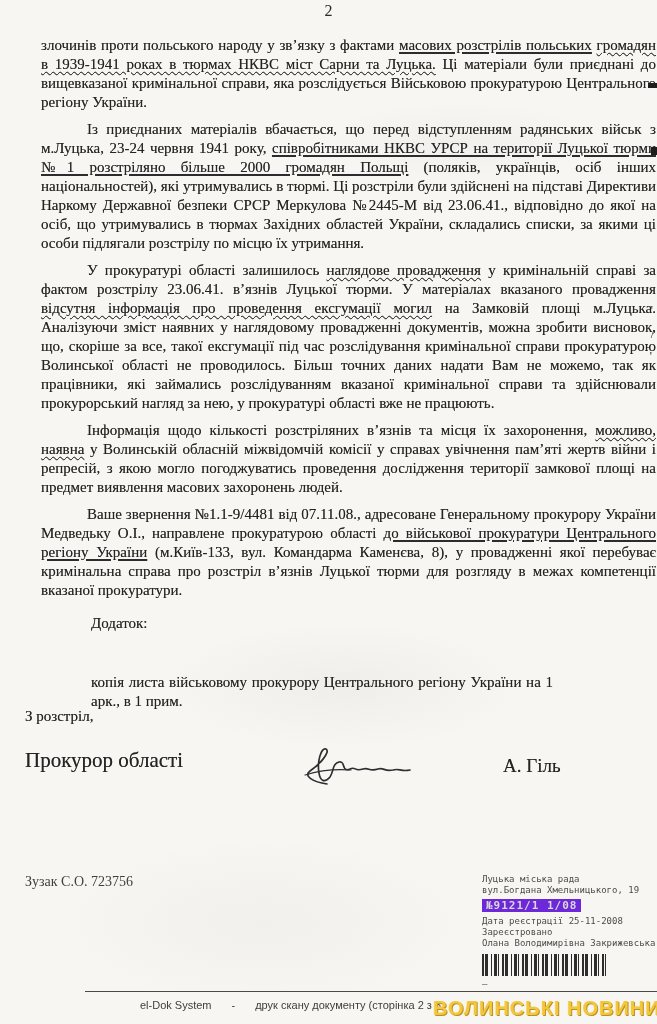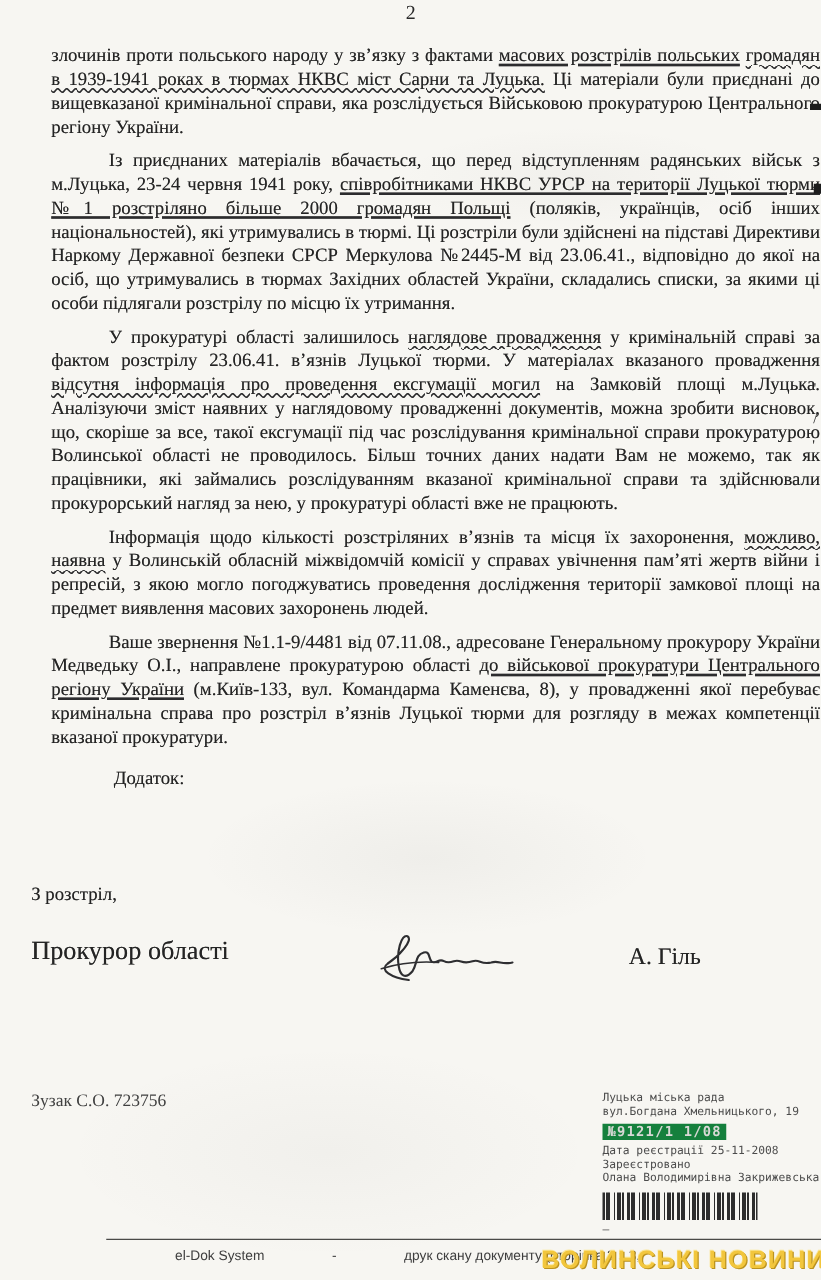--- a/index.html
+++ b/index.html
@@ -50,36 +50,36 @@
   .signature{position:absolute;top:34px;left:268px;}
   .signer-name{position:absolute;top:47px;left:478px;font-size:19px;text-shadow:0 0 0.4px rgba(20,20,20,0.5);}
   .executor{position:absolute;top:874px;left:25px;font-size:14px;color:#404040;}
   .stamp{
     position:absolute;top:874px;left:482px;width:172px;
     font-family:"DejaVu Sans Mono",monospace;
     font-size:9px;line-height:11px;color:#4c4c4c;white-space:nowrap;
   }
   .reg-badge{
     display:inline-block;margin:3px 0 4px 0;padding:1px 4px;
-    background:#15803d;color:#d9d9d6;
+    background:#6d28d9;color:#d9d9d6;
     font-size:11px;font-weight:bold;letter-spacing:1px;
   }
   .barcode{
     width:124px;height:22px;margin-top:5px;
     background:repeating-linear-gradient(90deg,
       #2d2d2d 0 2px, transparent 2px 3px,
       #2d2d2d 3px 6px, transparent 6px 9px,
       #2d2d2d 9px 10px, transparent 10px 12px,
       #2d2d2d 12px 15px, transparent 15px 16px,
       #2d2d2d 16px 17px, transparent 17px 20px);
   }
   .barcode-dash{margin-top:3px;color:#555;font-size:9px;letter-spacing:2px;}
   .footer-rule{position:absolute;top:991px;left:85px;right:0;border-top:1.6px solid #4a4a48;}
   .footer{
-    position:absolute;top:999px;left:140px;display:flex;gap:54px;
+    position:absolute;top:999px;left:140px;display:flex;gap:20px;
     font-family:"Liberation Sans",sans-serif;font-size:11px;color:#3e3e3e;
   }
   .watermark{
     position:absolute;top:997px;left:433px;
     font-family:"Liberation Sans",sans-serif;font-weight:bold;font-size:20px;
     letter-spacing:1px;color:#f2c63d;white-space:nowrap;
     text-shadow:1px 1px 0 #bb921f, -0.5px -0.5px 0 #fbe79a;
   }
   .artifact{position:absolute;color:#242424;font-size:12px;}
   .artifact.block{background:#1d1d1d;}
@@ -93,20 +93,21 @@
 
   <div id="paragraphs">
 
   <p class="para"><span>злочинів проти польського народу у зв’язку з фактами </span><span class="u-solid">масових розстрілів польських</span><span> </span><span class="u-wavy">громадян в 1939-1941 роках в тюрмах НКВС міст Сарни та Луцька.</span><span> Ці матеріали були приєднані до вищевказаної кримінальної справи, яка розслідується Військовою прокуратурою Центрального регіону України.</span></p>
       <p class="para indent"><span>Із приєднаних матеріалів вбачається, що перед відступленням радянських військ з м.Луцька, 23-24 червня 1941 року, </span><span class="u-solid">співробітниками НКВС УРСР на території Луцької тюрми №1 розстріляно більше 2000 громадян Польщі</span><span> (поляків, українців, осіб інших національностей), які утримувались в тюрмі. Ці розстріли були здійснені на підставі Директиви Наркому Державної безпеки СРСР Меркулова №2445-М від 23.06.41., відповідно до якої на осіб, що утримувались в тюрмах Західних областей України, складались списки, за якими ці особи підлягали розстрілу по місцю їх утримання.</span></p>
       <p class="para indent"><span>У прокуратурі області залишилось </span><span class="u-wavy">наглядове провадження</span><span> у кримінальній справі за фактом розстрілу 23.06.41. в’язнів Луцької тюрми. У матеріалах вказаного провадження </span><span class="u-wavy">відсутня інформація про проведення ексгумації могил</span><span> на Замковій площі м.Луцька. Аналізуючи зміст наявних у наглядовому провадженні документів, можна зробити висновок, що, скоріше за все, такої ексгумації під час розслідування кримінальної справи прокуратурою Волинської області не проводилось. Більш точних даних надати Вам не можемо, так як працівники, які займались розслідуванням вказаної кримінальної справи та здійснювали прокурорський нагляд за нею, у прокуратурі області вже не працюють.</span></p>
       <p class="para indent"><span>Інформація щодо кількості розстріляних в’язнів та місця їх захоронення, </span><span class="u-wavy">можливо, наявна</span><span> у Волинській обласній міжвідомчій комісії у справах увічнення пам’яті жертв війни і репресій, з якою могло погоджуватись проведення дослідження території замкової площі на предмет виявлення масових захоронень людей.</span></p>
       <p class="para indent"><span>Ваше звернення №1.1-9/4481 від 07.11.08., адресоване Генеральному прокурору України Медведьку О.І., направлене прокуратурою області </span><span class="u-solid">до військової прокуратури Центрального регіону України</span><span> (м.Київ-133, вул. Командарма Каменєва, 8), у провадженні якої перебуває кримінальна справа про розстріл в’язнів Луцької тюрми для розгляду в межах компетенції вказаної прокуратури.</span></p>
       <div class="attachment" id="attachment-anchor">
     <span class="att-label">Додаток:</span>
+    <span class="att-text">копія листа військовому прокурору Центрального регіону України на 1 арк., в 1 прим.</span>
   </div>
     </div>
 
   <div class="closing">
     <div class="salutation">З розстріл,</div>
     <div class="signer-title">Прокурор області</div>
     <svg class="signature" width="160" height="50" viewBox="0 0 160 50">
       <path d="M34 42 C20 40 10 34 17 29 C26 23 38 10 33 7 C28 5 24 20 26 31 C27 38 31 42 37 35 C41 29 39 22 46 20 C53 18 48 31 57 27 C63 24 61 30 70 27 C76 25 76 30 85 27 C91 25 91 30 100 28 C106 26 108 30 117 28" stroke="#2e2e31" stroke-width="1.7" fill="none" stroke-linecap="round"></path>
       <path d="M12 33 C28 28 44 27 58 28" stroke="#2e2e31" stroke-width="1.2" fill="none" stroke-linecap="round"></path>
     </svg>

